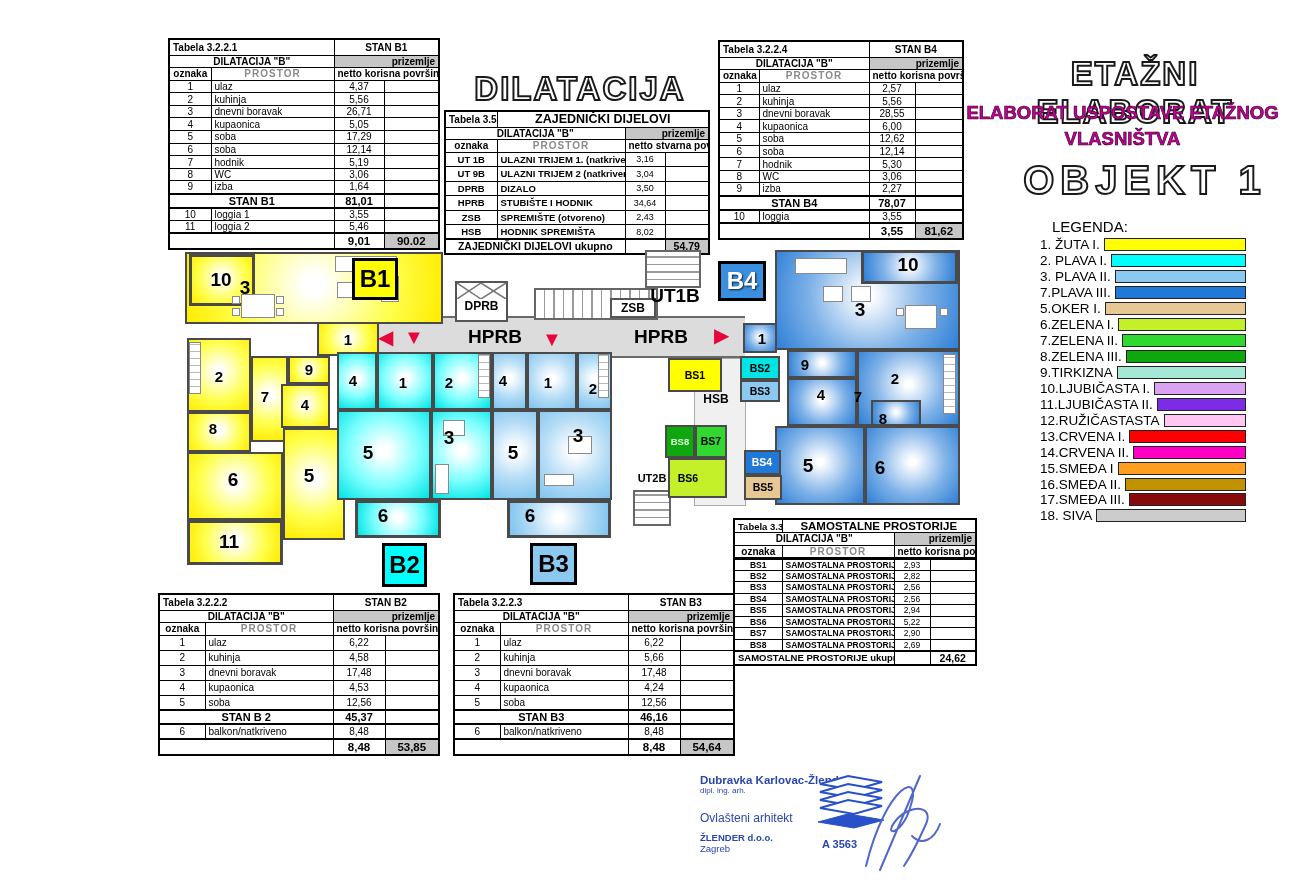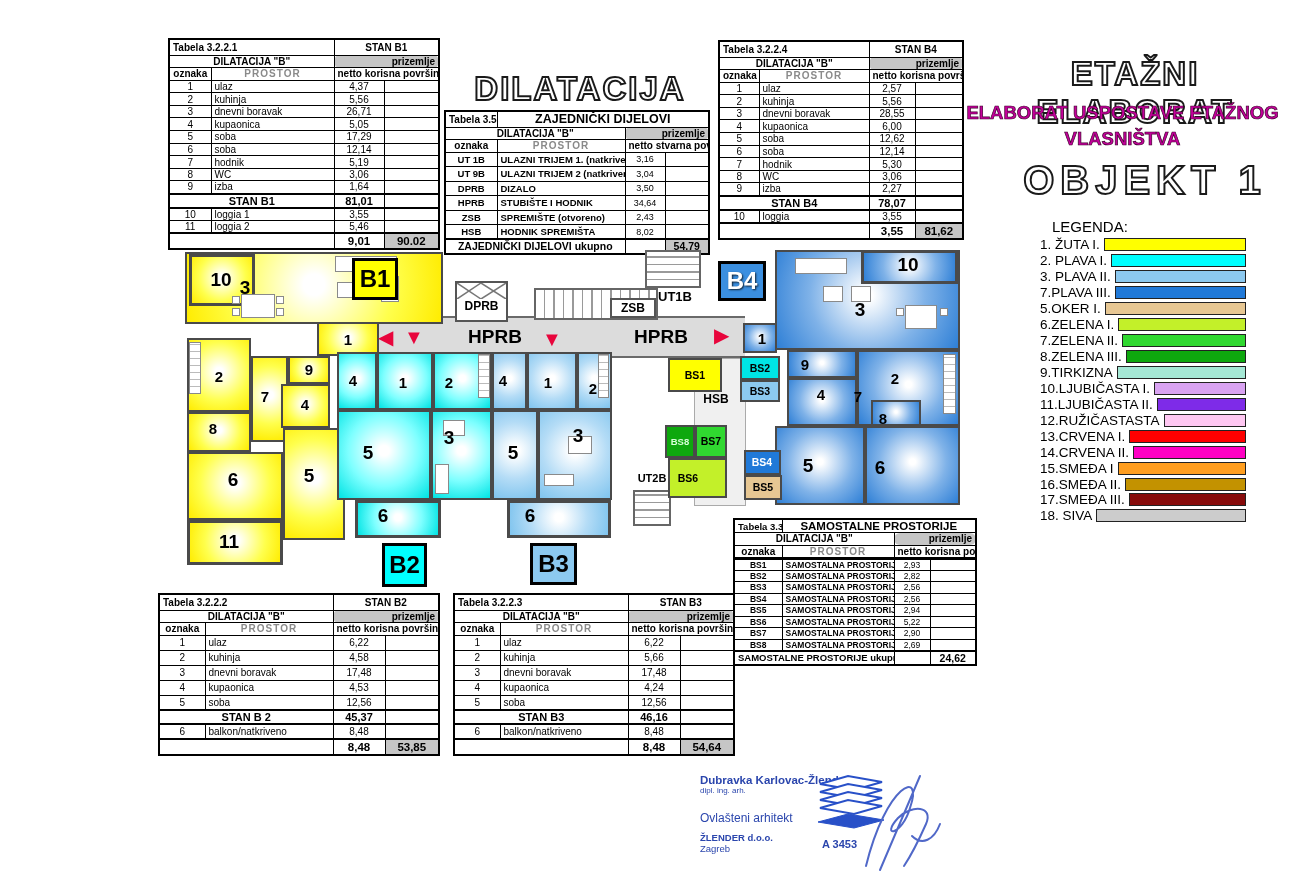--- a/index.html
+++ b/index.html
@@ -10,21 +10,21 @@
   
   .outline-title { color:#fff; -webkit-text-stroke:2px #1a1a1a; font-weight:bold; text-align:center; letter-spacing:2px; }
   .magenta-title { color:#C4009B; -webkit-text-stroke:0.7px #3a0028; font-weight:bold; text-align:center; line-height:26px; }
 
   
   table.doc { border-collapse:collapse; background:#fff; border:2.5px solid #000; table-layout:fixed; }
   table.doc td, table.doc th { border:1px solid #000; padding:0 3px; height:12.6px; font-size:10px; overflow:hidden; white-space:nowrap; }
   .r1-tabela { font-weight:bold; font-size:11px; text-align:left; height:16px !important; }
   .r1-stan   { font-weight:bold; font-size:14px; text-align:center; }
   .r2-dil    { font-weight:bold; font-size:10.5px; text-align:center; }
-  .r2-floor  { font-weight:bold; font-size:11px; text-align:right; background:#C6C6C6;border-radius:6px; }
+  .r2-floor  { font-weight:bold; font-size:11px; text-align:right; background:#C6C6C6; }
   .r3-ozn    { font-size:7.5px; text-align:center; }
   .r3-pro    { font-size:11.5px; text-align:center; color:#8a8a8a; letter-spacing:1px; }
   .r3-area   { font-size:7px; text-align:center; }
   td.c { text-align:center; }
   td.l { text-align:left; }
   tr.sub td { font-weight:bold; font-size:11px; border-top:2px solid #000; border-bottom:2px solid #000; }
   tr.tot td { font-weight:bold; font-size:11.5px; border-top:2px solid #000; height:16px !important; }
   .gray { background:#C6C6C6; }
   table.small td { font-size:8.5px; height:11.5px; }
   table.small .rowlbl { font-weight:bold; font-size:8.5px; }
@@ -444,21 +444,21 @@
     <svg width="49" height="16" style="display:block">
       <line x1="0" y1="0" x2="24" y2="16" stroke="#777" stroke-width="1.5"></line>
       <line x1="24" y1="16" x2="49" y2="0" stroke="#777" stroke-width="1.5"></line>
       <line x1="0" y1="16" x2="24" y2="0" stroke="#777" stroke-width="1.5"></line>
       <line x1="24" y1="0" x2="49" y2="16" stroke="#777" stroke-width="1.5"></line>
     </svg>
     <div style="text-align:center;font-weight:bold;font-size:12px">DPRB</div>
   </div>
   <div class="abs stairsH" style="left:352px;top:38px;width:124px;height:32px;z-index:3"></div>
   <div class="abs" style="left:428px;top:48px;width:46px;height:20px;border:2px solid #555;background:#fff;z-index:4;text-align:center;font-weight:bold;font-size:12px;line-height:16px">ZSB</div>
-  <span class="planlbl" style="left:493px;top:46px;font-size:13px">UT1B</span>
+  <span class="planlbl" style="left:493px;top:46px;font-size:19px">UT1B</span>
   <div class="abs stairsV" style="left:463px;top:0px;width:56px;height:38px;z-index:2"></div>
   <div class="abs stairsV" style="left:451px;top:240px;width:38px;height:36px;z-index:2"></div>
   <span class="planlbl" style="left:470px;top:228px;font-size:11px">UT2B</span>
   <span class="planlbl" style="left:534px;top:149px;font-size:12px">HSB</span>
 
   <span class="arrow" style="left:196px;top:77px">◀</span>
   <span class="arrow" style="left:222px;top:77px">▼</span>
   <span class="arrow" style="left:360px;top:79px">▼</span>
   <span class="arrow" style="left:532px;top:75px">▶</span>
 
@@ -837,17 +837,17 @@
   <div class="sig-text" style="font-size:9.5px">Zagreb</div>
   <svg class="abs" style="left:112px;top:-2px" width="76" height="62">
     <g stroke="#2850C8" fill="#ffffff" stroke-width="2">
       <path d="M8 12 L36 4 L70 10 L42 18 Z"></path>
       <path d="M8 20 L36 12 L70 18 L42 26 Z"></path>
       <path d="M8 28 L36 20 L70 26 L42 34 Z"></path>
       <path d="M8 36 L36 28 L70 34 L42 42 Z"></path>
     </g>
     <path d="M6 50 L36 42 L72 48 L42 56 Z" fill="#2850C8" stroke="#2850C8"></path>
   </svg>
-  <div class="abs sig-text" style="left:122px;top:64px;font-size:11px;font-weight:bold">A 3453</div>
+  <div class="abs sig-text" style="left:122px;top:64px;font-size:11px;font-weight:bold">A 3563</div>
   <svg class="abs" style="left:150px;top:-8px" width="110" height="106">
     <path d="M16 100 C 36 18, 74 2, 60 42 C 52 70, 30 72, 48 52 C 62 38, 84 40, 76 58 C 68 76, 62 88, 54 100 M 62 70 C 72 80, 84 74, 90 58 M 70 10 L 30 104" stroke="#5068C8" fill="none" stroke-width="2" stroke-linecap="round"></path>
   </svg>
 </div>
 
 </body></html>

